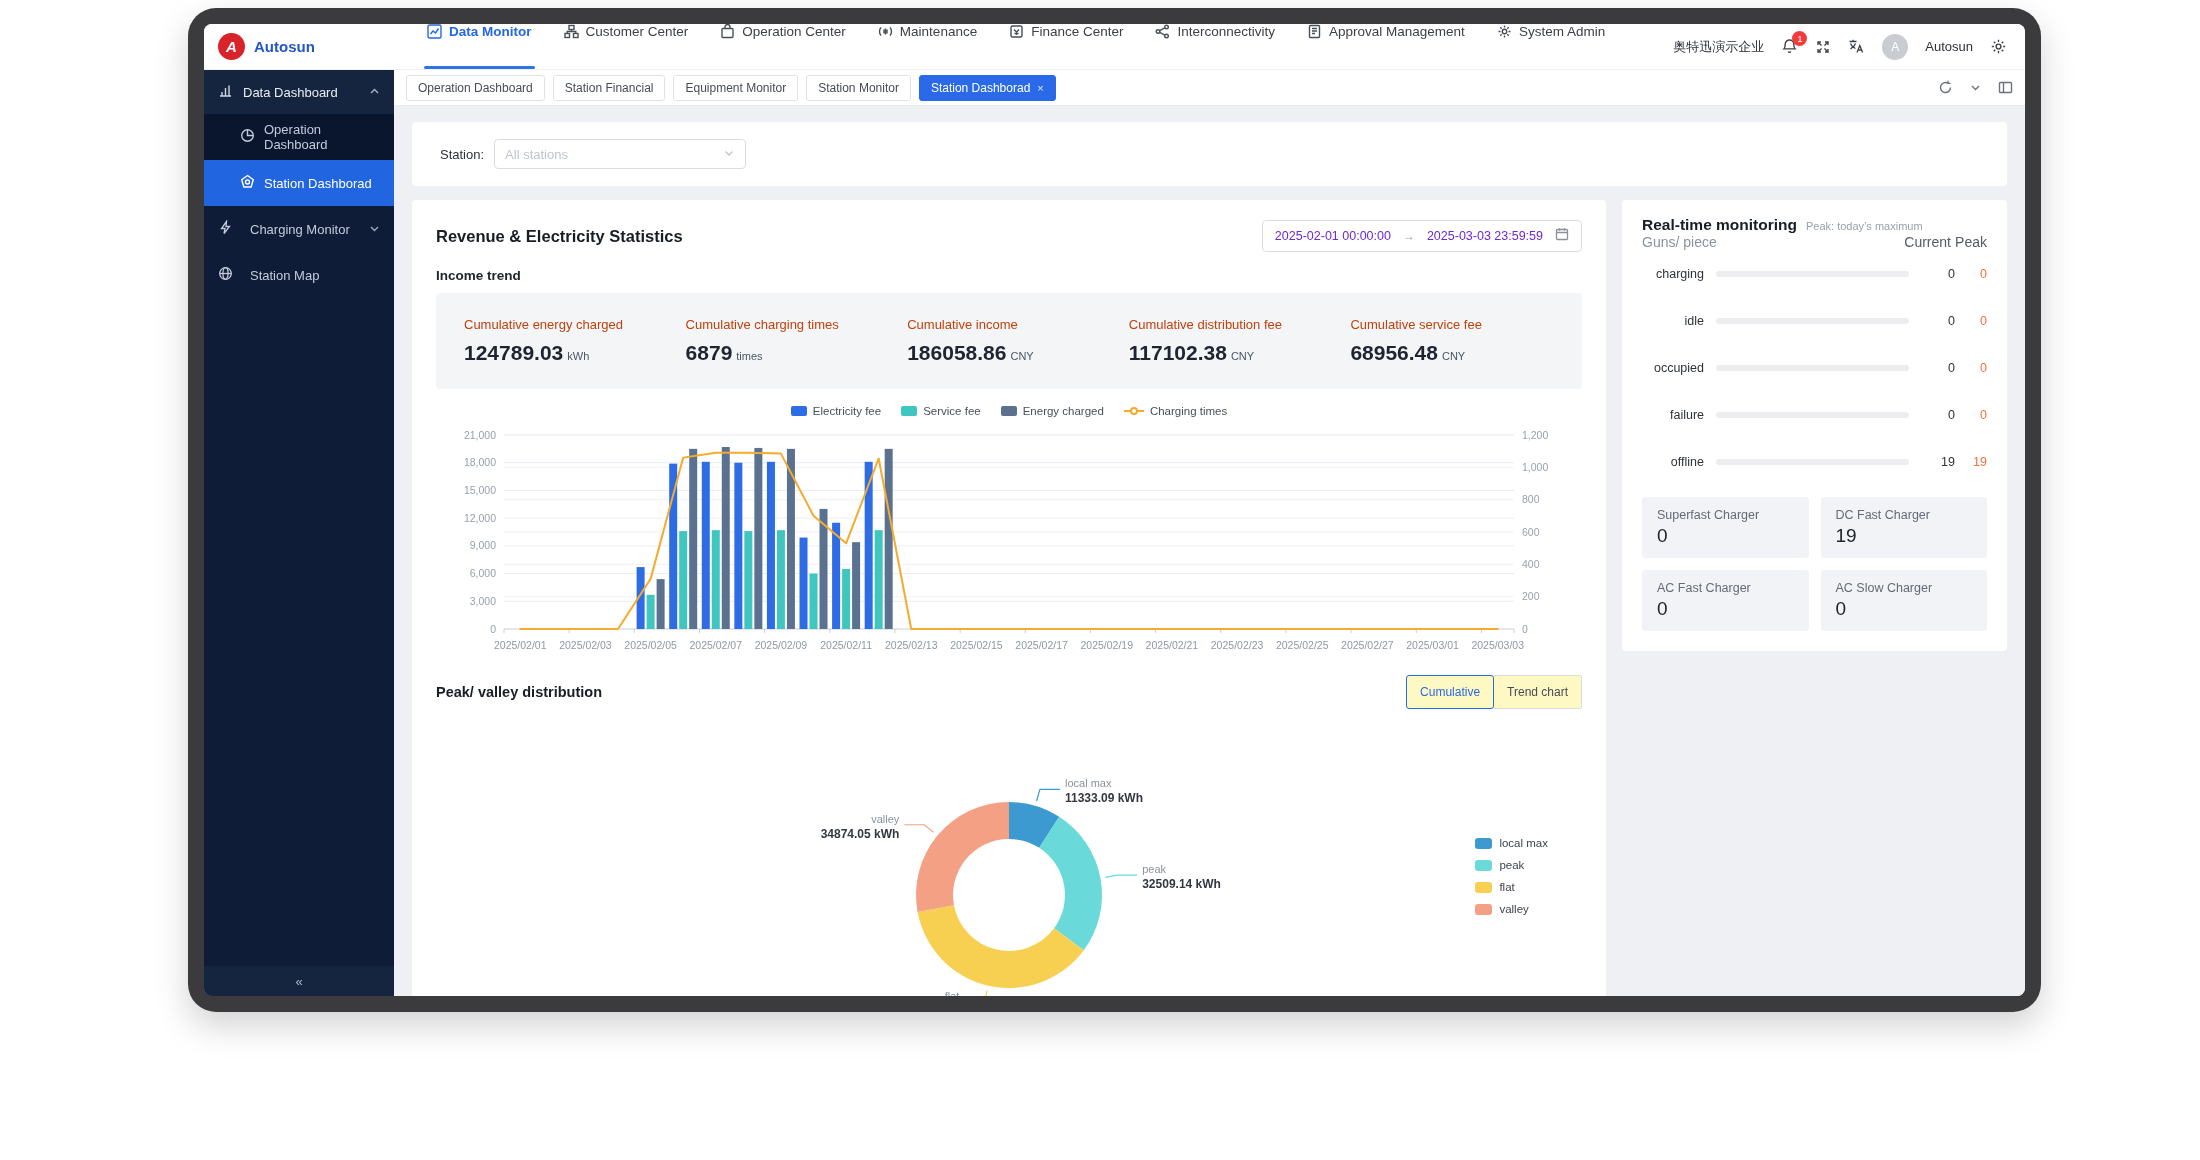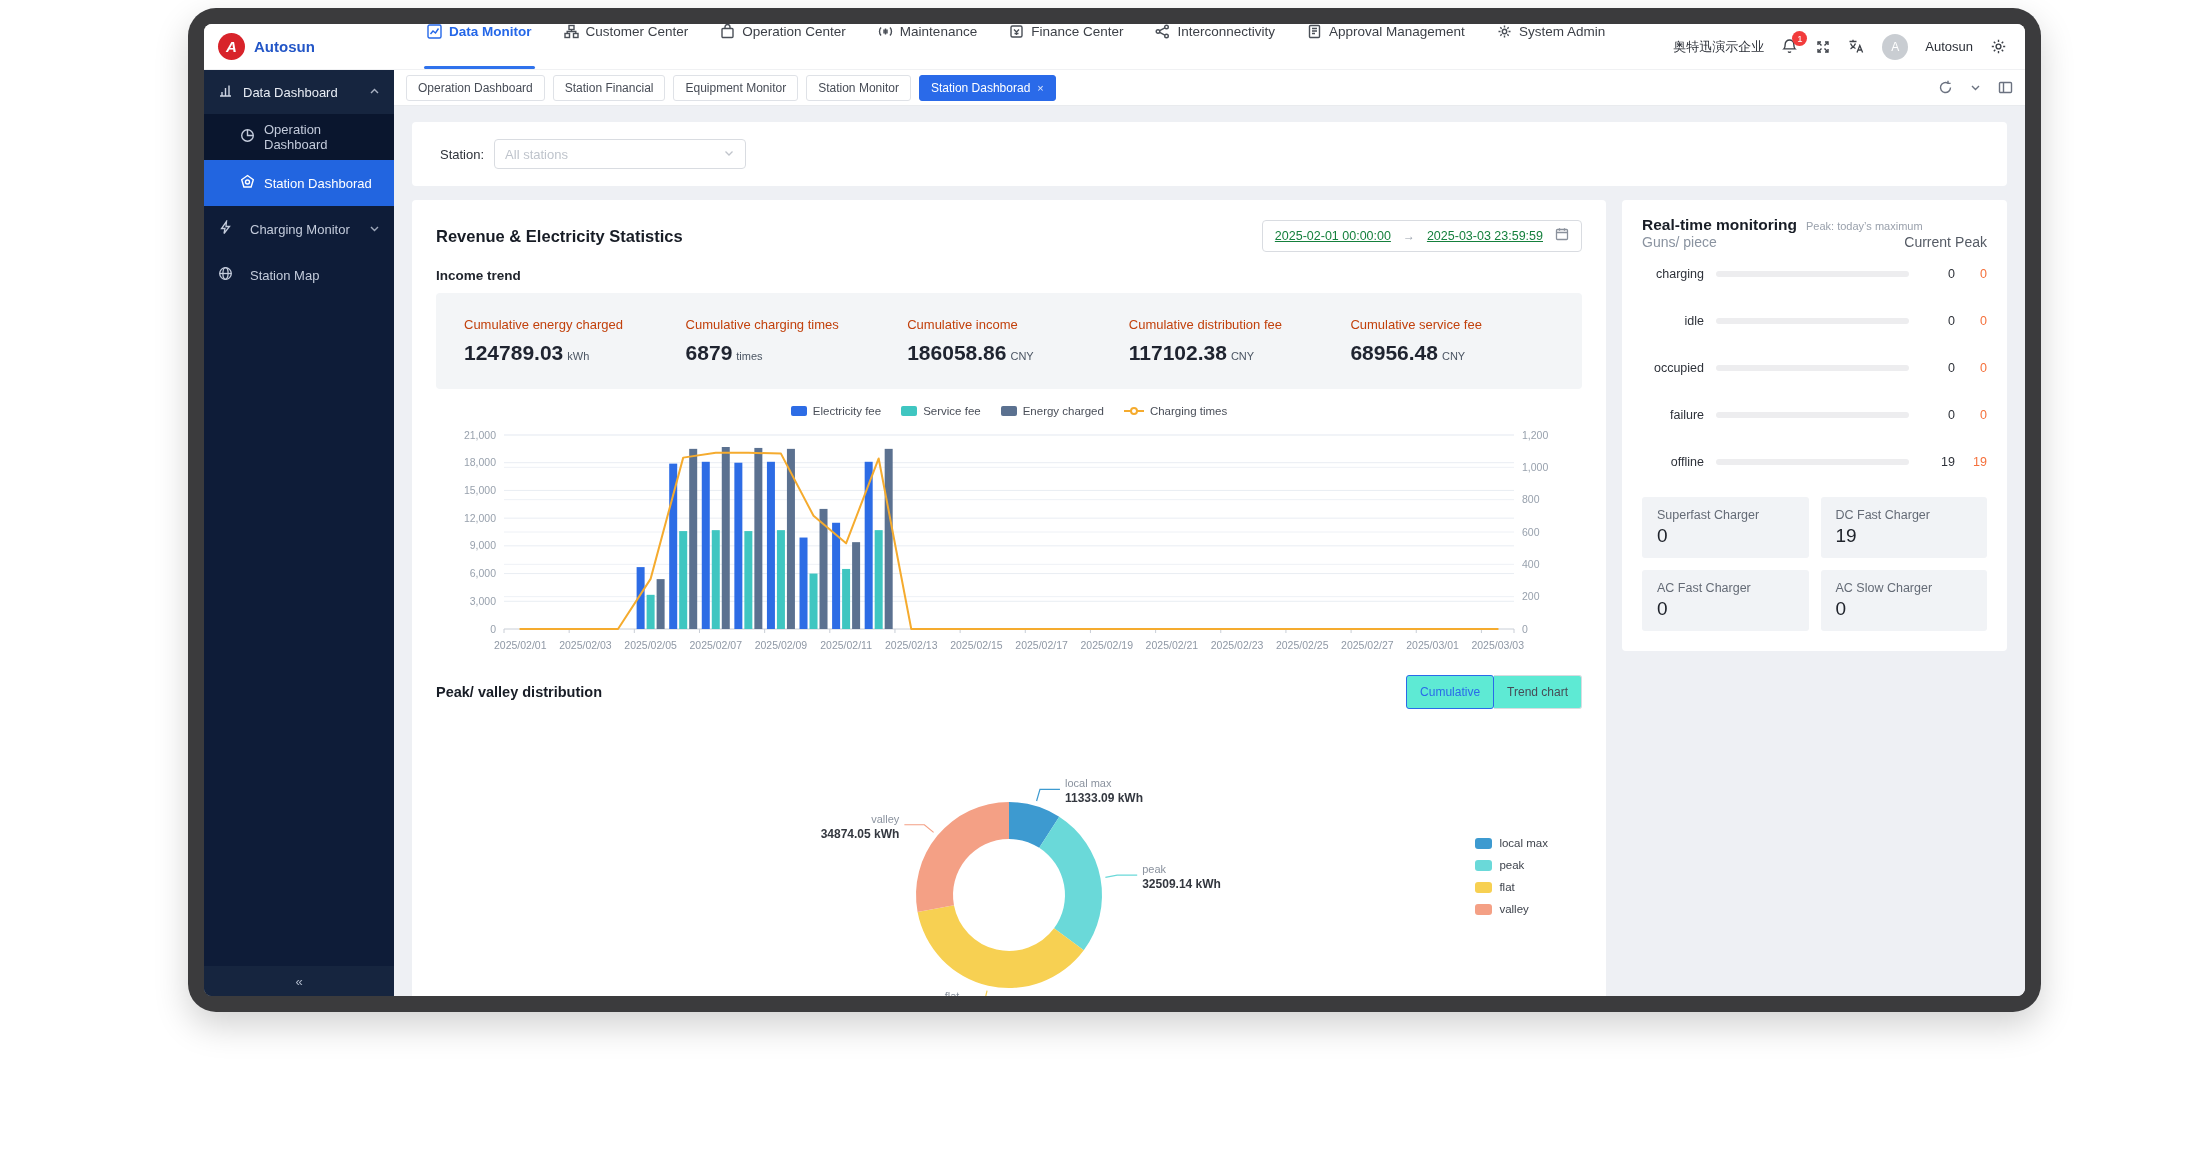--- a/index.html
+++ b/index.html
@@ -78,21 +78,21 @@
   .columns { display:flex; gap:16px; align-items:flex-start; }
   .left-col { flex:1; min-width:0; }
   .right-col { width:385px; flex:0 0 385px; }
 
   .card { background:#fff; border-radius:4px; }
   .revenue-card { padding:20px 24px 24px; min-height:900px; }
   .rev-header { display:flex; align-items:center; justify-content:space-between; }
   .rev-title { font-size:16.5px; font-weight:bold; color:#181d26; }
   .date-range { display:flex; align-items:center; gap:12px; border:1px solid #d9dce1; border-radius:4px;
     height:32px; padding:0 12px; cursor:pointer; }
-  .date-range .dr-val { font-size:12.5px; color:#15803d;text-decoration:underline; }
+  .date-range .dr-val { font-size:12.5px; color:#6d28d9; }
   .date-range .dr-arrow { color:#98a0ab; font-size:12px; }
   .date-range svg { stroke:#8a919c; }
 
   .income-trend-label { font-size:13.5px; font-weight:bold; color:#21252d; margin:16px 0 10px; }
   .stats-strip { background:#f3f5f7; border-radius:4px; display:grid; grid-template-columns:repeat(5,1fr);
     padding:24px 10px 24px 28px; }
   .stat .stat-label { font-size:13px; color:#c2410c; }
   .stat .stat-value { margin-top:9px; font-size:21px; font-weight:bold; color:#1f2430; }
   .stat .stat-unit { font-size:11px; font-weight:normal; color:#4b5563; margin-left:4px; }
 
@@ -102,21 +102,21 @@
   .legend-line { position:relative; width:20px; height:10px; }
   .legend-line .ll-bar { position:absolute; top:4px; left:0; right:0; height:2px; background:#f5ab2e; }
   .legend-line .ll-dot { position:absolute; top:1px; left:6px; width:8px; height:8px; border-radius:50%;
     border:2px solid #f5ab2e; background:#fff; }
 
   .income-chart { display:block; margin-top:6px; width:100%; }
 
   .pv-header { display:flex; align-items:center; justify-content:space-between; margin-top:18px; }
   .pv-title { font-size:14.5px; font-weight:bold; color:#181d26; }
   .pv-toggle { display:flex; }
-  .pv-btn { height:15px; padding:16px 13px; font-size:12px; background:#5eead4; border:1px solid #d8dbe0;
+  .pv-btn { height:15px; padding:16px 13px; font-size:12px; background:#fef9c3; border:1px solid #d8dbe0;
     color:#474c56; cursor:pointer; display:flex; align-items:center; }
   .pv-btn.active { border-color:#2a6ae9; color:#2a6ae9; position:relative; z-index:1; border-radius:3px; }
   .pv-btn.right { border-left:none; border-radius:0 3px 3px 0; }
 
   .donut-row { position:relative; margin-top:36px; }
   .donut-svg { display:block; margin:0 auto; }
   .donut-legend { position:absolute; right:34px; top:92px; display:flex; flex-direction:column; gap:10px; }
   .dl-item { display:flex; align-items:center; gap:7px; font-size:11.5px; color:#3f444d; cursor:pointer; }
   .dl-swatch { width:17px; height:11px; border-radius:3px; background:#ccc; }
 

